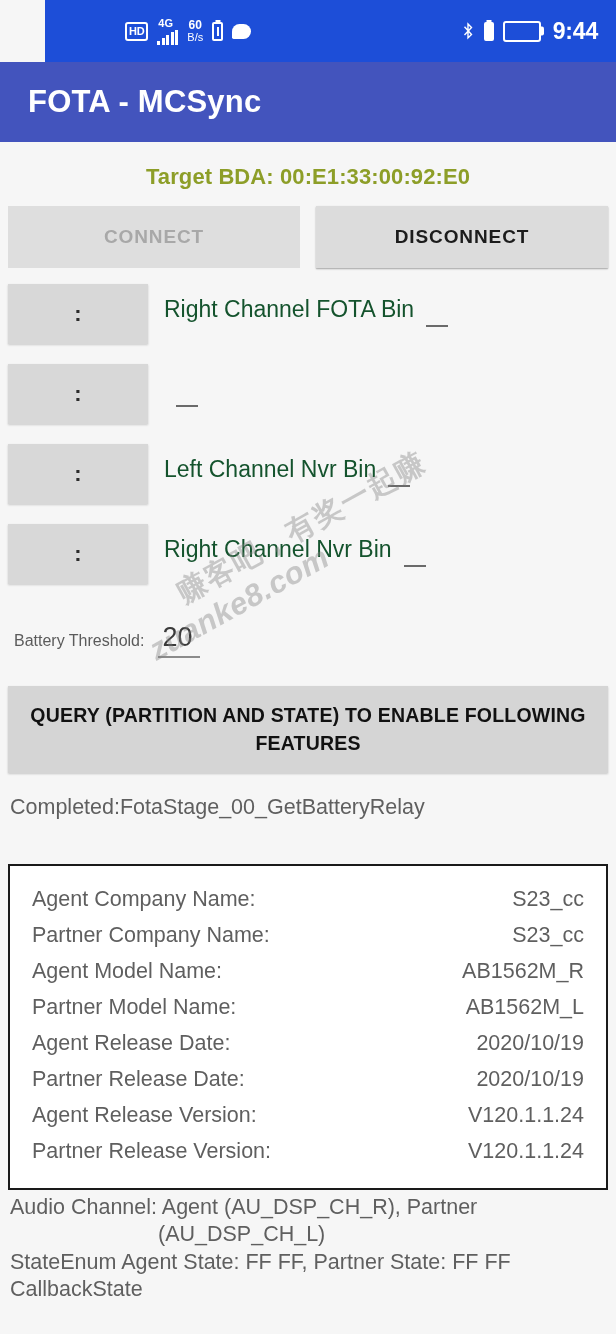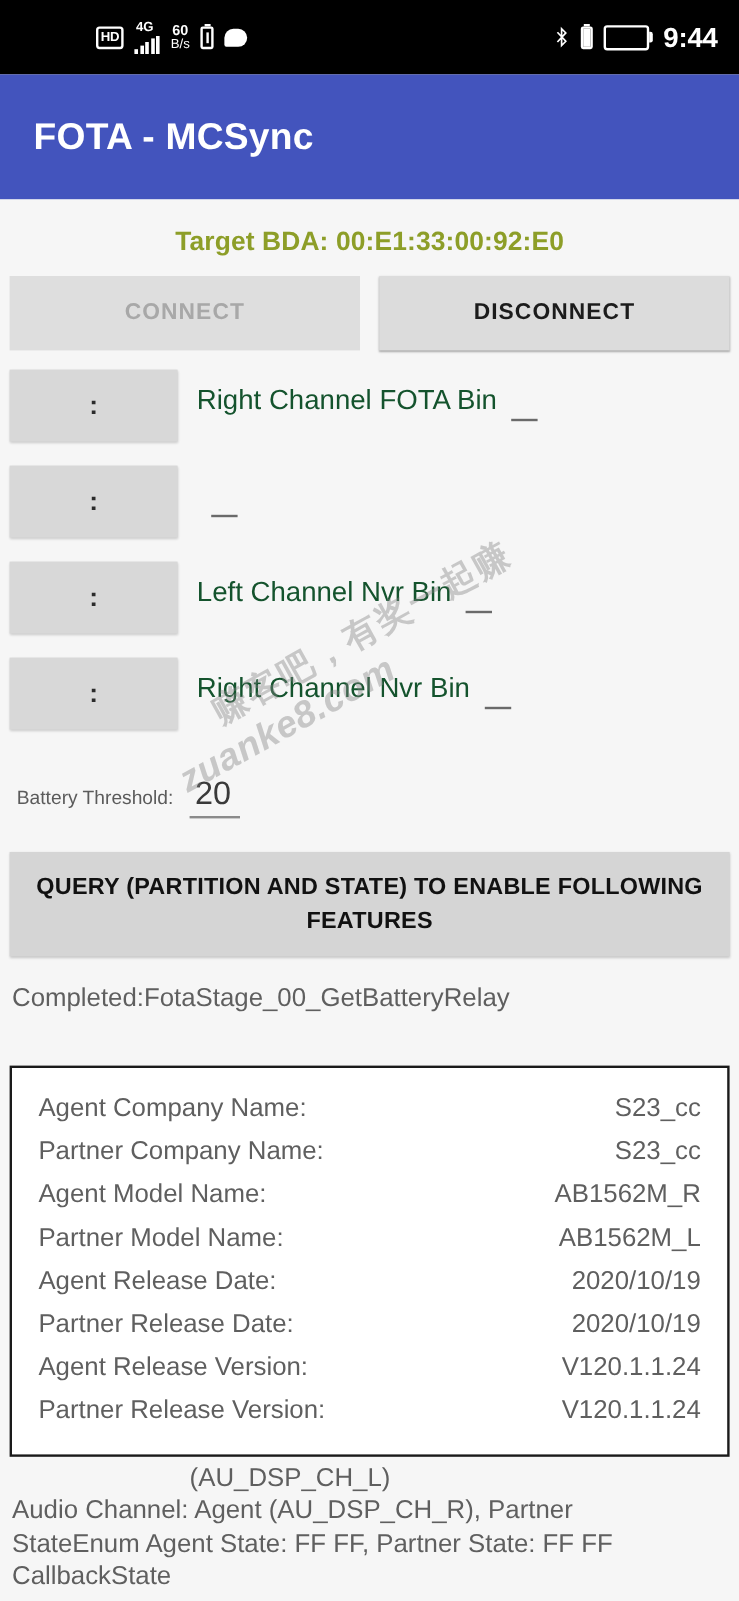--- a/index.html
+++ b/index.html
@@ -12,26 +12,27 @@
 
   body {
     font-family: "Liberation Sans", sans-serif;
     background: #f6f6f6;
     position: relative;
   }
 
   
   .statusbar {
     height: 62px;
-    background: #000000;
+    background: #1d4ed8;
     display: flex;
     align-items: center;
     justify-content: space-between;
     padding: 0 18px 0 80px;
     color: #ffffff;
+    margin-left: 45px;
   }
   .status-left, .status-right {
     display: flex;
     align-items: center;
     gap: 9px;
   }
 
   .hd-badge {
     border: 2px solid #ffffff;
     border-radius: 3px;
@@ -151,21 +152,21 @@
 
   .clock {
     font-size: 23px;
     font-weight: bold;
     letter-spacing: -0.2px;
     margin-left: 3px;
   }
 
   
   .appbar {
-    height: 104px;
+    height: 80px;
     background: #4354bd;
     display: flex;
     align-items: center;
     padding: 0 28px;
   }
   .appbar-title {
     color: #ffffff;
     font-size: 31px;
     font-weight: bold;
     letter-spacing: 0.2px;
@@ -436,22 +437,22 @@
       <span class="info-key">Agent Release Version:</span>
       <span class="info-val">V120.1.1.24</span>
     </div>
     <div class="info-row">
       <span class="info-key">Partner Release Version:</span>
       <span class="info-val">V120.1.1.24</span>
     </div>
   </div>
 
   <div class="foot">
+    <div class="foot-line">Audio Channel:  Agent (AU_DSP_CH_R), Partner</div>
     <div class="foot-line foot-indent">(AU_DSP_CH_L)</div>
-    <div class="foot-line">Audio Channel:  Agent (AU_DSP_CH_R), Partner</div>
     <div class="foot-line">StateEnum Agent State: FF FF, Partner State: FF FF</div>
     <div class="foot-line">CallbackState</div>
   </div>
 
 </div>
 
 <div class="watermark">
   <div class="wm-cn">赚客吧，有奖一起赚</div>
   <div class="wm-en">zuanke8.com</div>
 </div>

